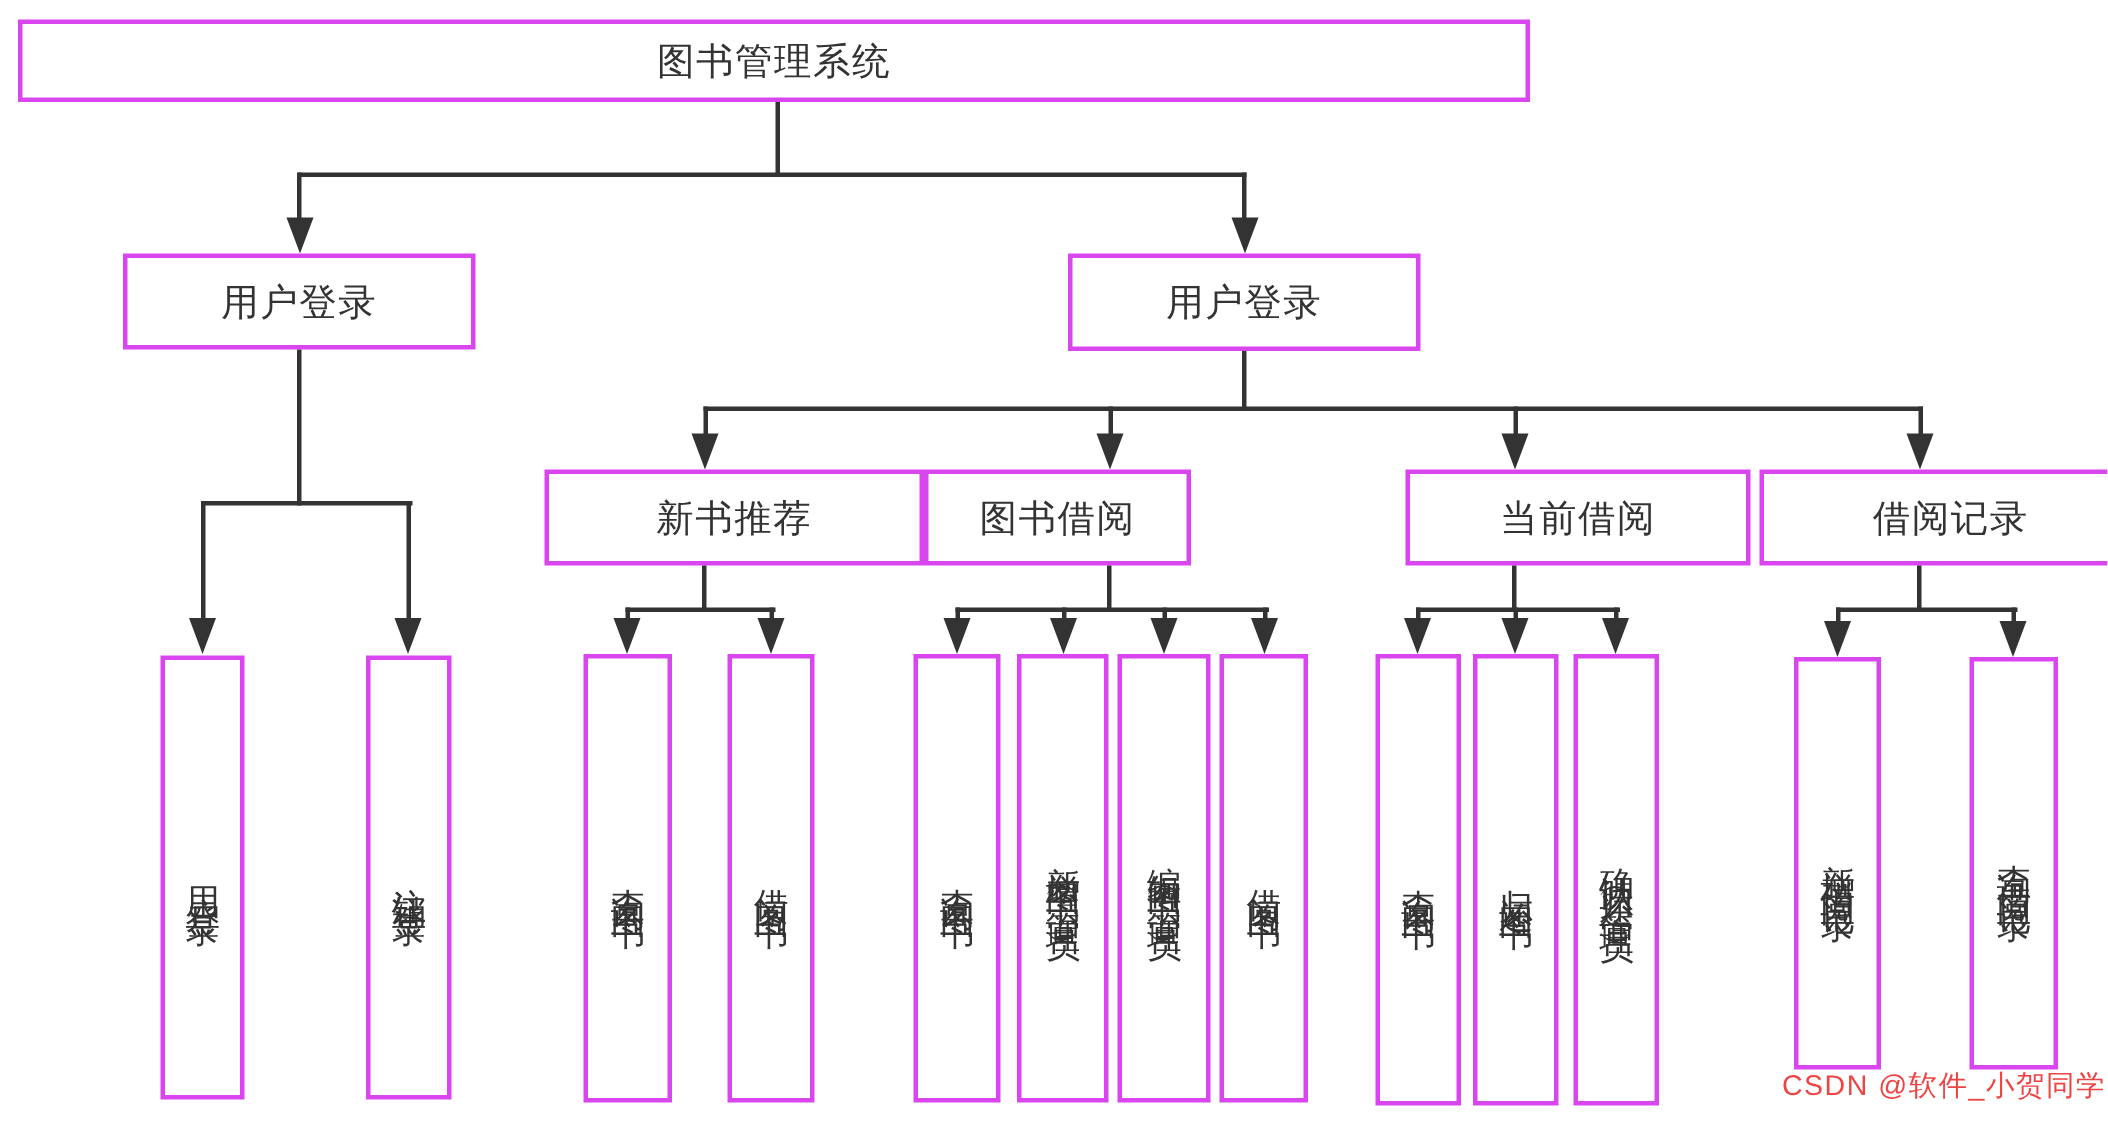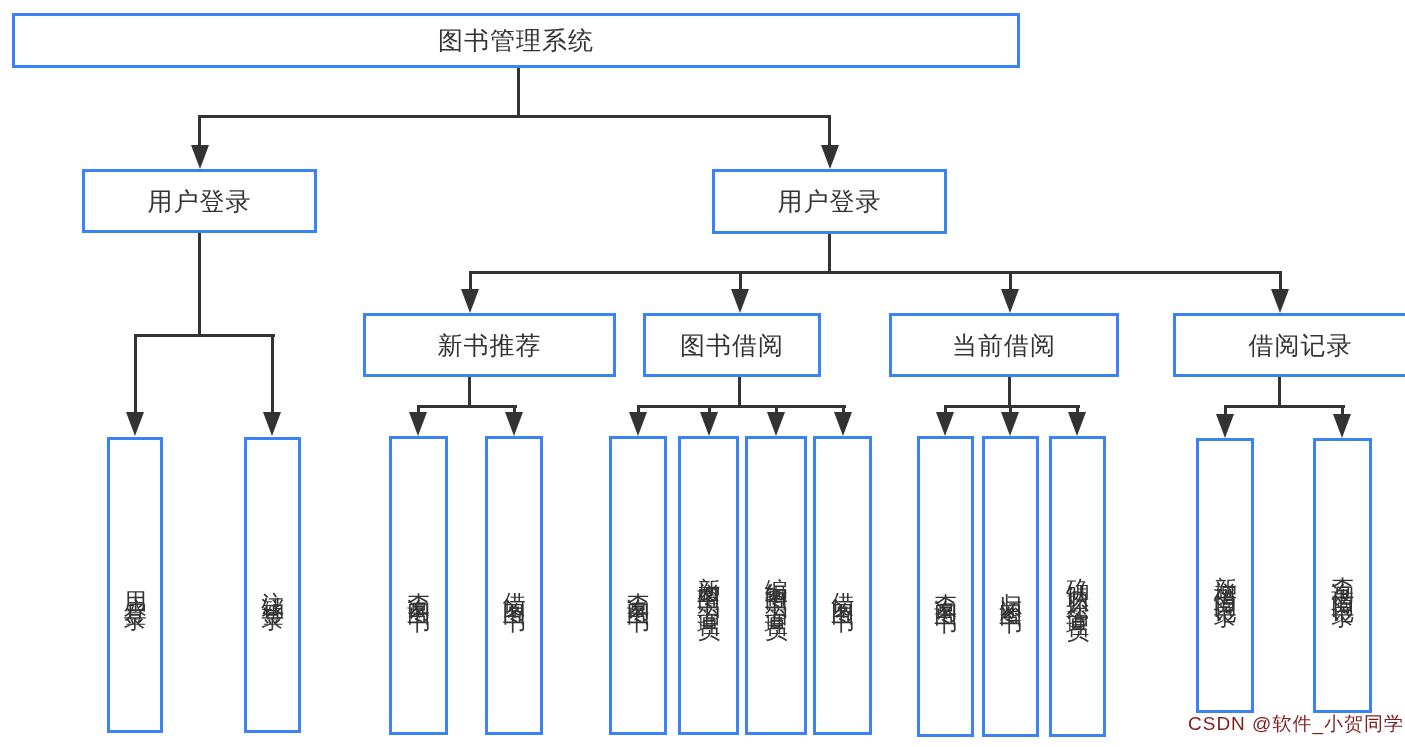--- a/index.html
+++ b/index.html
@@ -2,38 +2,38 @@
 <html><head>
 <meta charset="utf-8">
 <style>
   html,body { margin:0; padding:0; background:#fff; }
   .canvas {
     position:relative; width:1405px; height:747px; background:#ffffff;
     font-family:"Liberation Sans", sans-serif; overflow:hidden;
   }
   .box {
     position:absolute; box-sizing:border-box;
-    border:3px solid #3b82f6; background:#ffffff;
+    border:3px solid #d946ef; background:#ffffff;
     display:flex; align-items:center; justify-content:center;
     color:#333333;
   }
   .htext { font-size:25px; letter-spacing:1px; white-space:nowrap; }
   .vtext {
     writing-mode:vertical-rl; text-orientation:mixed;
     font-size:23px; letter-spacing:6px; line-height:1.1; white-space:nowrap;
   }
   .ln { position:absolute; background:#333333; }
   .ah {
     position:absolute; width:0; height:0;
     border-left:9px solid transparent; border-right:9px solid transparent;
     border-top:24px solid #333333;
   }
   .wm {
     position:absolute; left:1188px; top:711px; z-index:5;
-    color:#7f1d1d; font-size:19px; letter-spacing:1px; white-space:nowrap;
+    color:#ef4444; font-size:19px; letter-spacing:1px; white-space:nowrap;
   }
 </style>
 </head>
 <body>
 
 <div class="canvas">
 
   <div class="box" style="left:12px;top:13px;width:1008px;height:55px">
     <span class="htext">图书管理系统</span>
   </div>
@@ -66,24 +66,24 @@
   <div class="ln" style="left:739px;top:271px;width:3px;height:20px"></div>
   <div class="ah" style="left:731px;top:289px"></div>
   <div class="ln" style="left:1009px;top:271px;width:3px;height:20px"></div>
   <div class="ah" style="left:1001px;top:289px"></div>
   <div class="ln" style="left:1279px;top:271px;width:3px;height:20px"></div>
   <div class="ah" style="left:1271px;top:289px"></div>
 
   <div class="box" style="left:363px;top:313px;width:253px;height:64px">
     <span class="htext">新书推荐</span>
   </div>
-  <div class="box" style="left:643px;top:313px;width:178px;height:64px">
+  <div class="box" style="left:616px;top:313px;width:178px;height:64px">
     <span class="htext">图书借阅</span>
   </div>
-  <div class="box" style="left:889px;top:313px;width:230px;height:64px">
+  <div class="box" style="left:937px;top:313px;width:230px;height:64px">
     <span class="htext">当前借阅</span>
   </div>
   <div class="box" style="left:1173px;top:313px;width:255px;height:64px">
     <span class="htext">借阅记录</span>
   </div>
 
   <div class="ln" style="left:468px;top:377px;width:3px;height:31px"></div>
   <div class="ln" style="left:417px;top:405px;width:100px;height:3px"></div>
   <div class="ln" style="left:417px;top:405px;width:3px;height:10px"></div>
   <div class="ah" style="left:409px;top:412px"></div>

